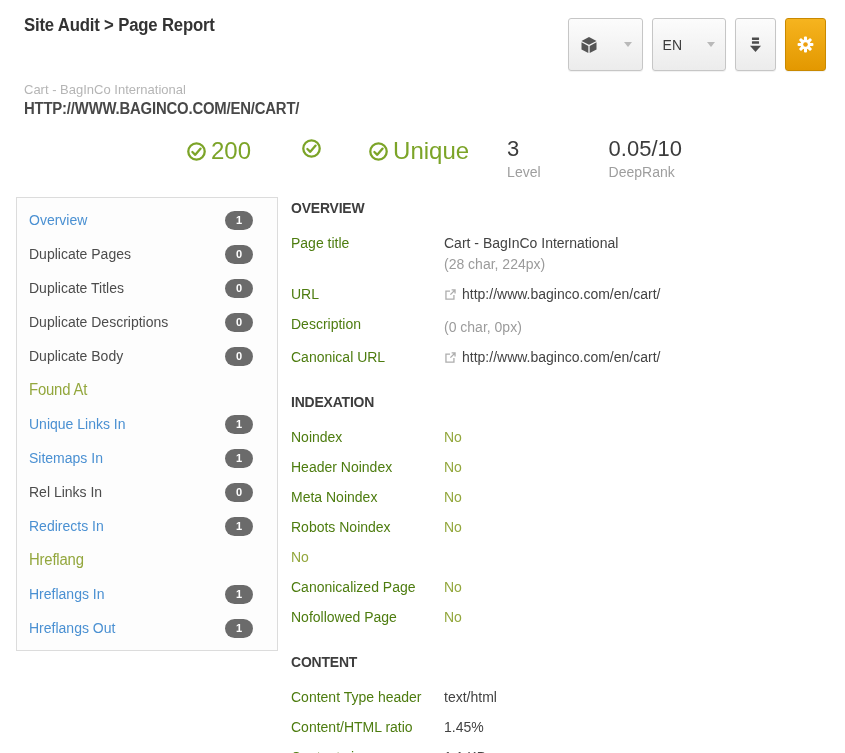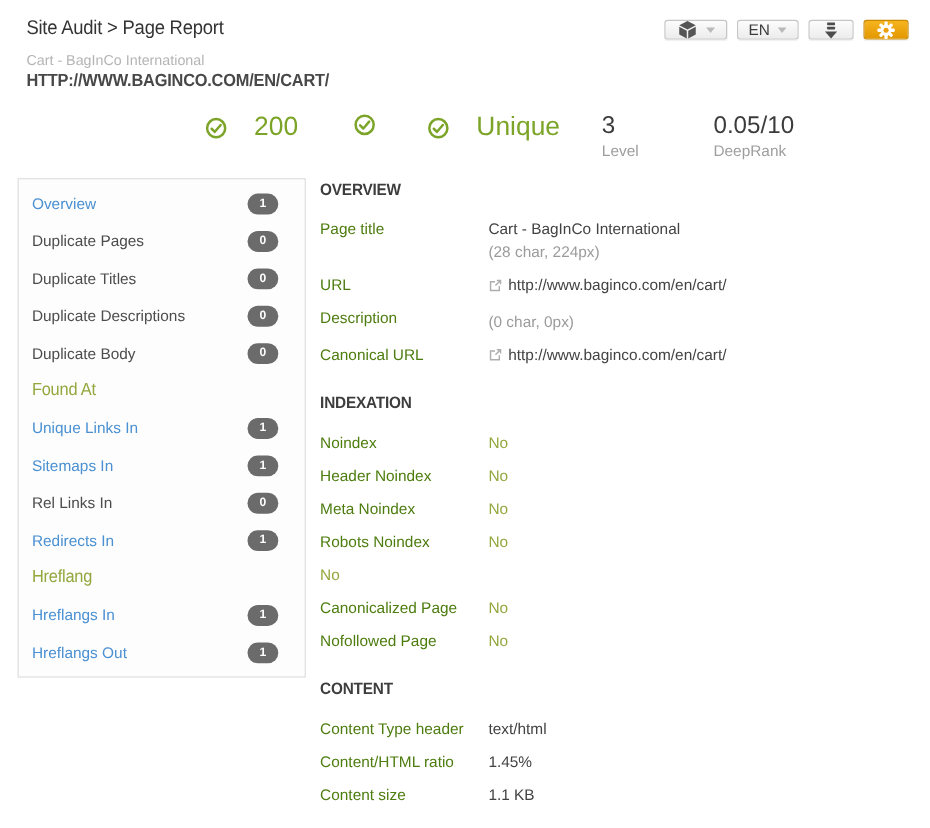--- a/index.html
+++ b/index.html
@@ -12,39 +12,39 @@
   *{box-sizing:border-box;margin:0;padding:0}
   html,body{background:#fff}
   body{
     width:845px;height:753px;overflow:hidden;position:relative;
     font-family:"Liberation Sans",sans-serif;color:#4a4a4a;
   }
   .condensed{display:inline-block;transform:scaleX(.93);transform-origin:0 50%;letter-spacing:-.2px}
 
   
   .topbar{display:flex;justify-content:space-between;align-items:flex-start;padding:13px 19px 0 24px}
-  .page-title{font-size:18px;font-weight:normal;color:#333;white-space:nowrap;padding-top:2px}
+  .page-title{font-size:18px;font-weight:bold;color:#333;white-space:nowrap;padding-top:2px}
   .toolbar{display:flex;gap:9px;margin-top:5px}
   .tb-btn{
-    height:18px;min-width:38px;padding:0 10px;border:1px solid #c6c6c6;border-radius:3px;
-    background:linear-gradient(#fcfcfc,#ececec);display:flex;align-items:center;justify-content:center;gap:7px;
+    height:53px;min-width:38px;padding:0 10px;border:1px solid #c6c6c6;border-radius:3px;
+    background:linear-gradient(#fcfcfc,#ececec);display:flex;align-items:center;justify-content:center;gap:25px;
     box-shadow:0 1px 1px rgba(0,0,0,.06);cursor:pointer;
   }
   .tb-btn.orange{background:linear-gradient(#f6b41f,#e39800);border-color:#c98900}
   .tb-lang{font-size:14px;color:#3c3c3c}
   .caret{width:0;height:0;border-left:4px solid transparent;border-right:4px solid transparent;border-top:5px solid #b9b9b9}
 
   
   .subtitle{padding:11px 0 0 24px}
   .page-name{font-size:13px;color:#b5b5b5}
   .page-url{font-size:16px;font-weight:bold;color:#484848;margin-top:3px}
 
   
   .status-row{display:flex;align-items:flex-start;margin-top:20px;padding-left:186px}
-  .status-check{display:flex;align-items:center;gap:24px;color:var(--accent-green);font-size:24px;line-height:26px;white-space:nowrap}
+  .status-check{display:flex;align-items:center;gap:4px;color:var(--accent-green);font-size:24px;line-height:26px;white-space:nowrap}
   .check-icon circle,.check-icon path{stroke:var(--accent-green)}
   .status-metric{line-height:1;white-space:nowrap}
   .metric-value{font-size:22px;color:#3c3c3c}
   .metric-label{font-size:14px;color:#9e9e9e;margin-top:5px}
   .gap1{margin-left:50px}.gap2{margin-left:46px}.gap3{margin-left:38px}.gap4{margin-left:68px}
 
   
   .content{display:flex;align-items:flex-start;margin:18px 0 0 16px}
 
   

